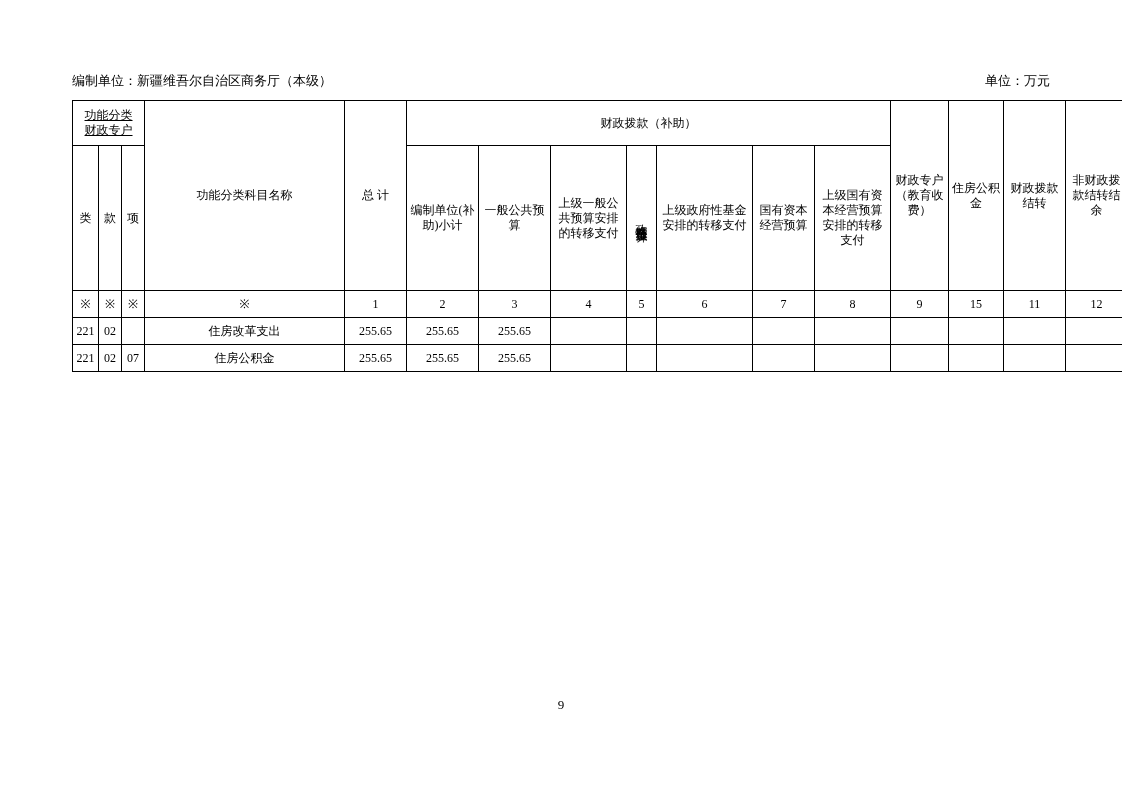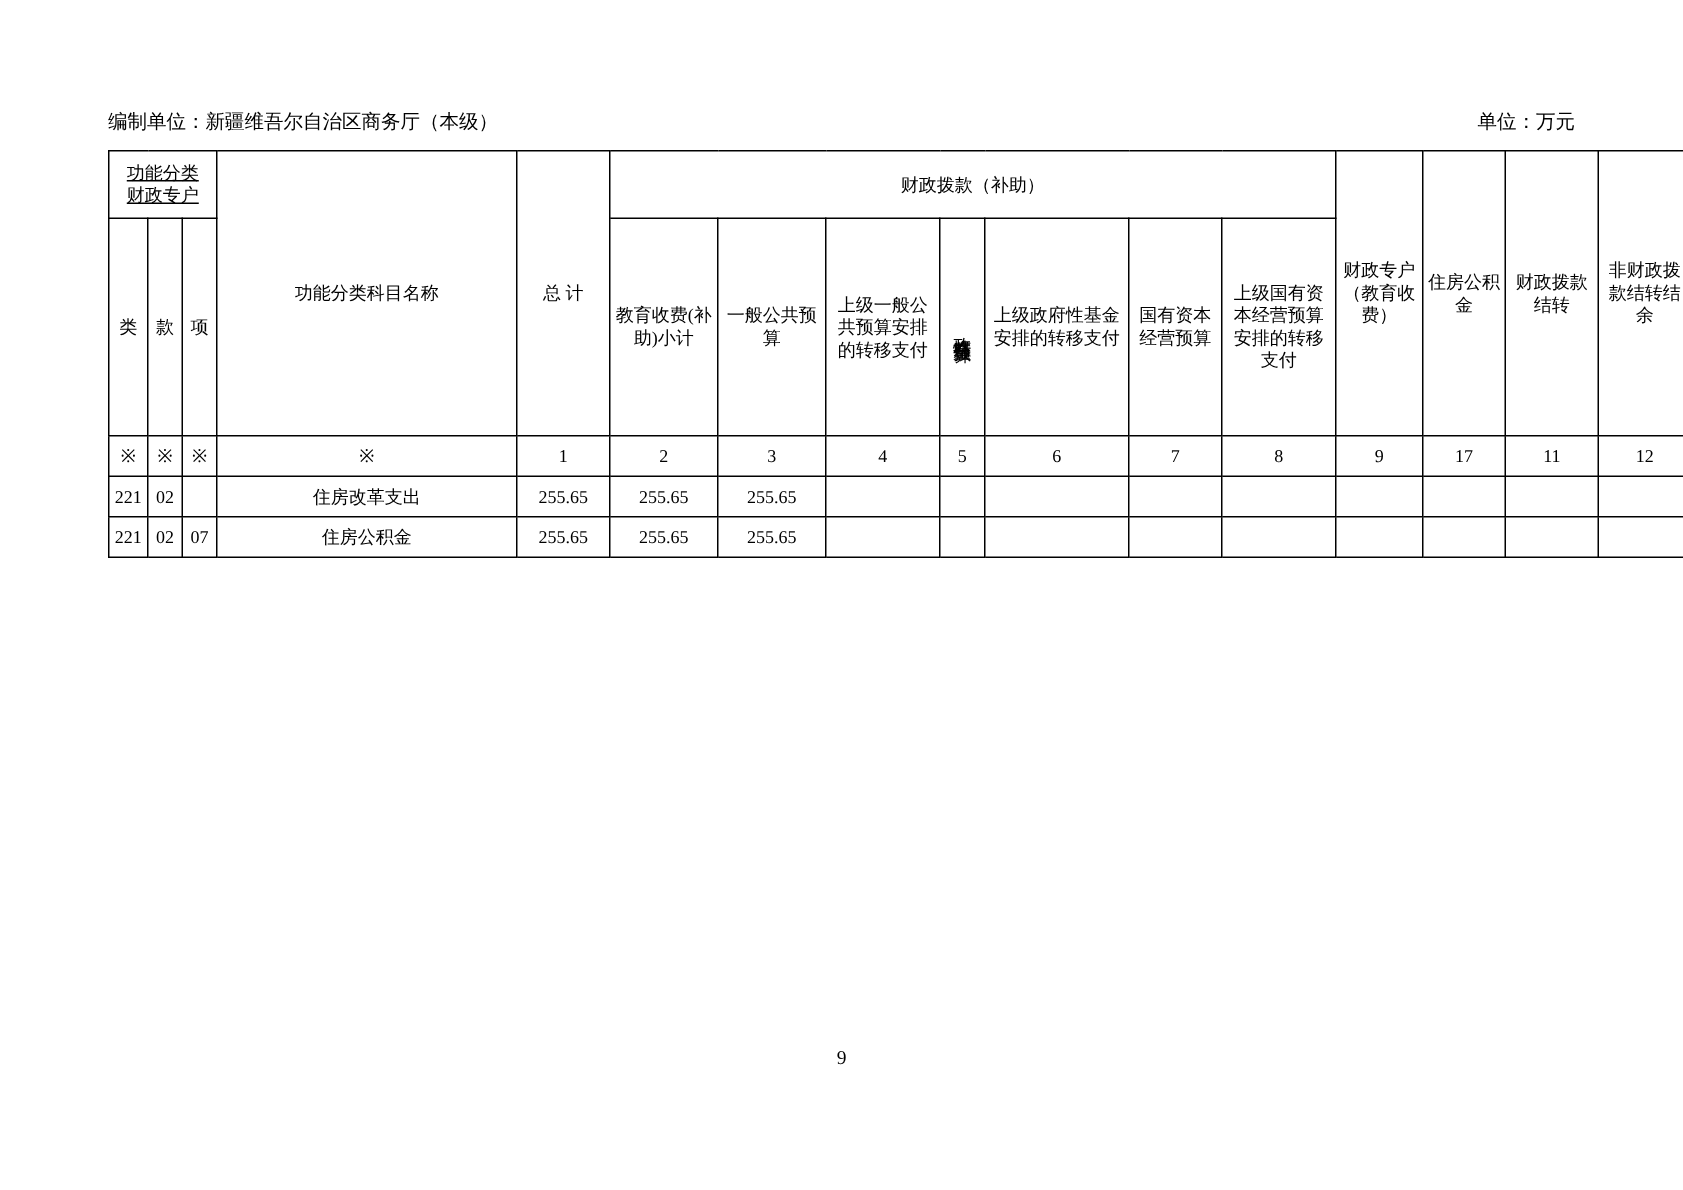--- a/index.html
+++ b/index.html
@@ -152,21 +152,21 @@
         <td rowspan="2" class="wrapcell">财政专户（教育收费）</td>
         <td rowspan="2" class="wrapcell">住房公积金</td>
         <td rowspan="2" class="wrapcell">财政拨款结转</td>
         <td rowspan="2" class="wrapcell">非财政拨款结转结余</td>
       </tr>
 
       <tr class="hdr-mid">
         <td>类</td>
         <td>款</td>
         <td>项</td>
-        <td class="wrapcell">教育收费(补助)小计</td>
+        <td class="wrapcell">编制单位(补助)小计</td>
         <td class="wrapcell">一般公共预算</td>
         <td class="wrapcell">上级一般公共预算安排的转移支付</td>
         <td><span class="vtext">政府性基金预算</span></td>
         <td class="wrapcell">上级政府性基金安排的转移支付</td>
         <td class="wrapcell">国有资本经营预算</td>
         <td class="wrapcell">上级国有资本经营预算安排的转移支付</td>
       </tr>
 
       <tr class="numrow">
         <td>※</td>
@@ -175,21 +175,21 @@
         <td>※</td>
         <td class="bold">1</td>
         <td class="bold">2</td>
         <td class="bold">3</td>
         <td class="bold">4</td>
         <td class="bold">5</td>
         <td class="bold">6</td>
         <td class="bold">7</td>
         <td class="bold">8</td>
         <td class="bold">9</td>
-        <td class="bold">17</td>
+        <td class="bold">15</td>
         <td class="bold">11</td>
         <td class="bold">12</td>
       </tr>
 
       <tr class="datarow">
         <td class="bold">221</td>
         <td class="bold">02</td>
         <td></td>
         <td class="name-l1">住房改革支出</td>
         <td class="num bold">255.65</td>

